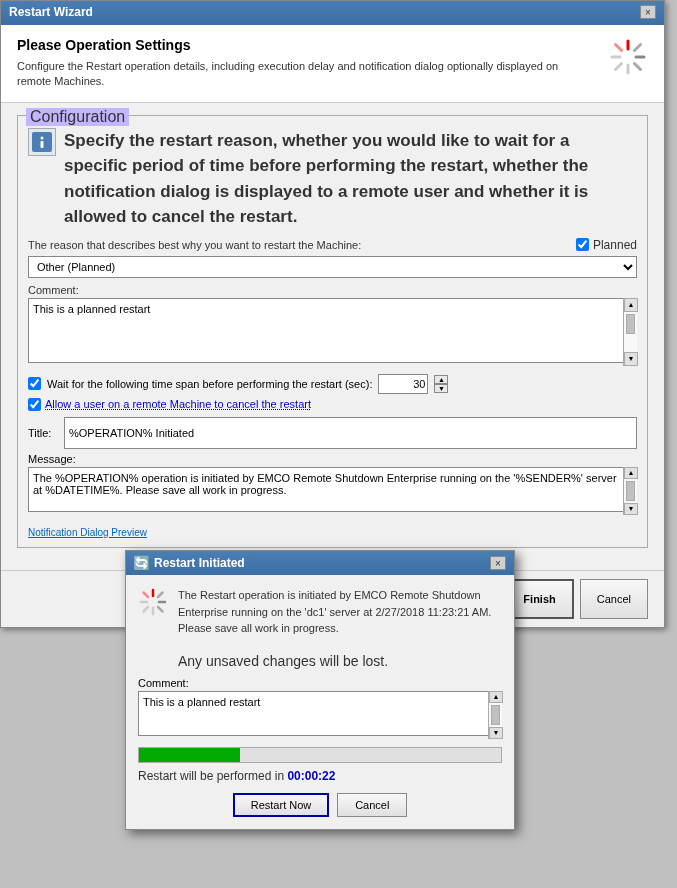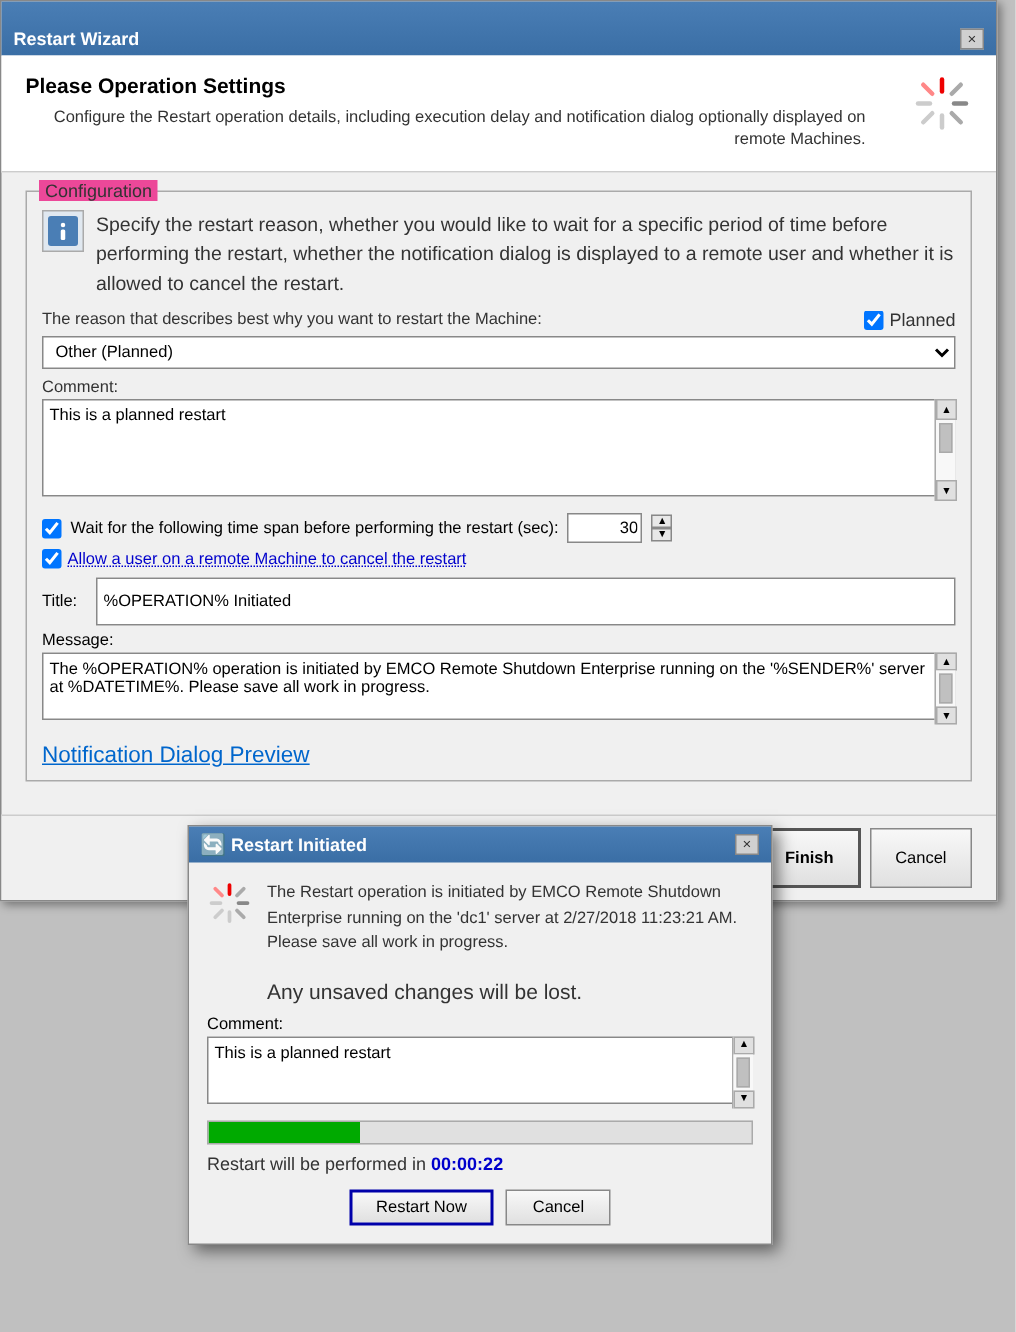--- a/index.html
+++ b/index.html
@@ -12,23 +12,23 @@
       width: 665px;
       background: #f0f0f0;
       border: 1px solid #888;
       box-shadow: 2px 2px 6px rgba(0,0,0,0.4);
     }
     .title-bar {
       background: linear-gradient(to bottom, #4a7eb5, #3a6ea5);
       color: white;
       padding: 4px 8px;
       display: flex;
-      align-items: flex-end;
+      align-items: flex-start;
       justify-content: space-between;
-      height: 36px;
+      height: 24px;
     }
     .title-bar-text {
       font-size: 12px;
       font-weight: bold;
       color: white;
     }
     .title-bar-controls {
       display: flex; gap: 2px;
     }
     .title-btn {
@@ -54,21 +54,20 @@
       font-size: 14px;
       font-weight: bold;
       color: #000;
       margin-bottom: 6px;
     }
     .header-text p {
       font-size: 11px;
       color: #333;
       max-width: 560px;
       line-height: 1.4;
-      text-align: right;
     }
     .spinner-icon {
       width: 40px; height: 40px;
       flex-shrink: 0;
     }
     .spinner-icon svg { width: 40px; height: 40px; }
 
     
     .content-area {
       padding: 12px 16px;
@@ -77,42 +76,43 @@
     
     .group-box {
       border: 1px solid #aaa;
       padding: 8px 10px;
       margin-bottom: 10px;
       position: relative;
     }
     .group-box-title {
       position: absolute;
       top: -8px; left: 8px;
-      background: #ec4899;
+      background: #c4b5fd;
       padding: 0 4px;
-      font-size: 12px;
+      font-size: 16px;
       color: #333;
     }
 
     .info-row {
       display: flex; align-items: flex-start; gap: 8px;
       margin-top: 4px;
     }
     .info-icon {
       width: 28px; height: 28px; flex-shrink: 0;
       background: #e0e8f0;
       border: 1px solid #aaa;
       display: flex; align-items: center; justify-content: center;
       font-size: 16px;
       color: #4a7eb5;
     }
     .info-text {
-      font-size: 13px;
+      font-size: 17px;
       color: #333;
       line-height: 1.5;
+      font-weight: bold;
     }
 
     .form-row {
       display: flex; align-items: center; justify-content: space-between;
       margin: 8px 0 4px 0;
     }
     .form-label { font-size: 11px; color: #333; }
     .checkbox-label {
       display: flex; align-items: center; gap: 4px;
       font-size: 11px; color: #333; cursor: pointer;
@@ -184,21 +184,21 @@
       width: 100%; height: 45px;
       border: 1px solid #888;
       resize: none;
       font-size: 11px;
       padding: 4px;
       background: white;
     }
 
     .notification-link {
       color: #0066cc;
-      font-size: 15px;
+      font-size: 10px;
       text-decoration: underline;
       cursor: pointer;
       margin-top: 6px;
       display: inline-block;
     }
 
     
     .button-bar {
       display: flex; justify-content: flex-end; align-items: center;
       gap: 6px;

